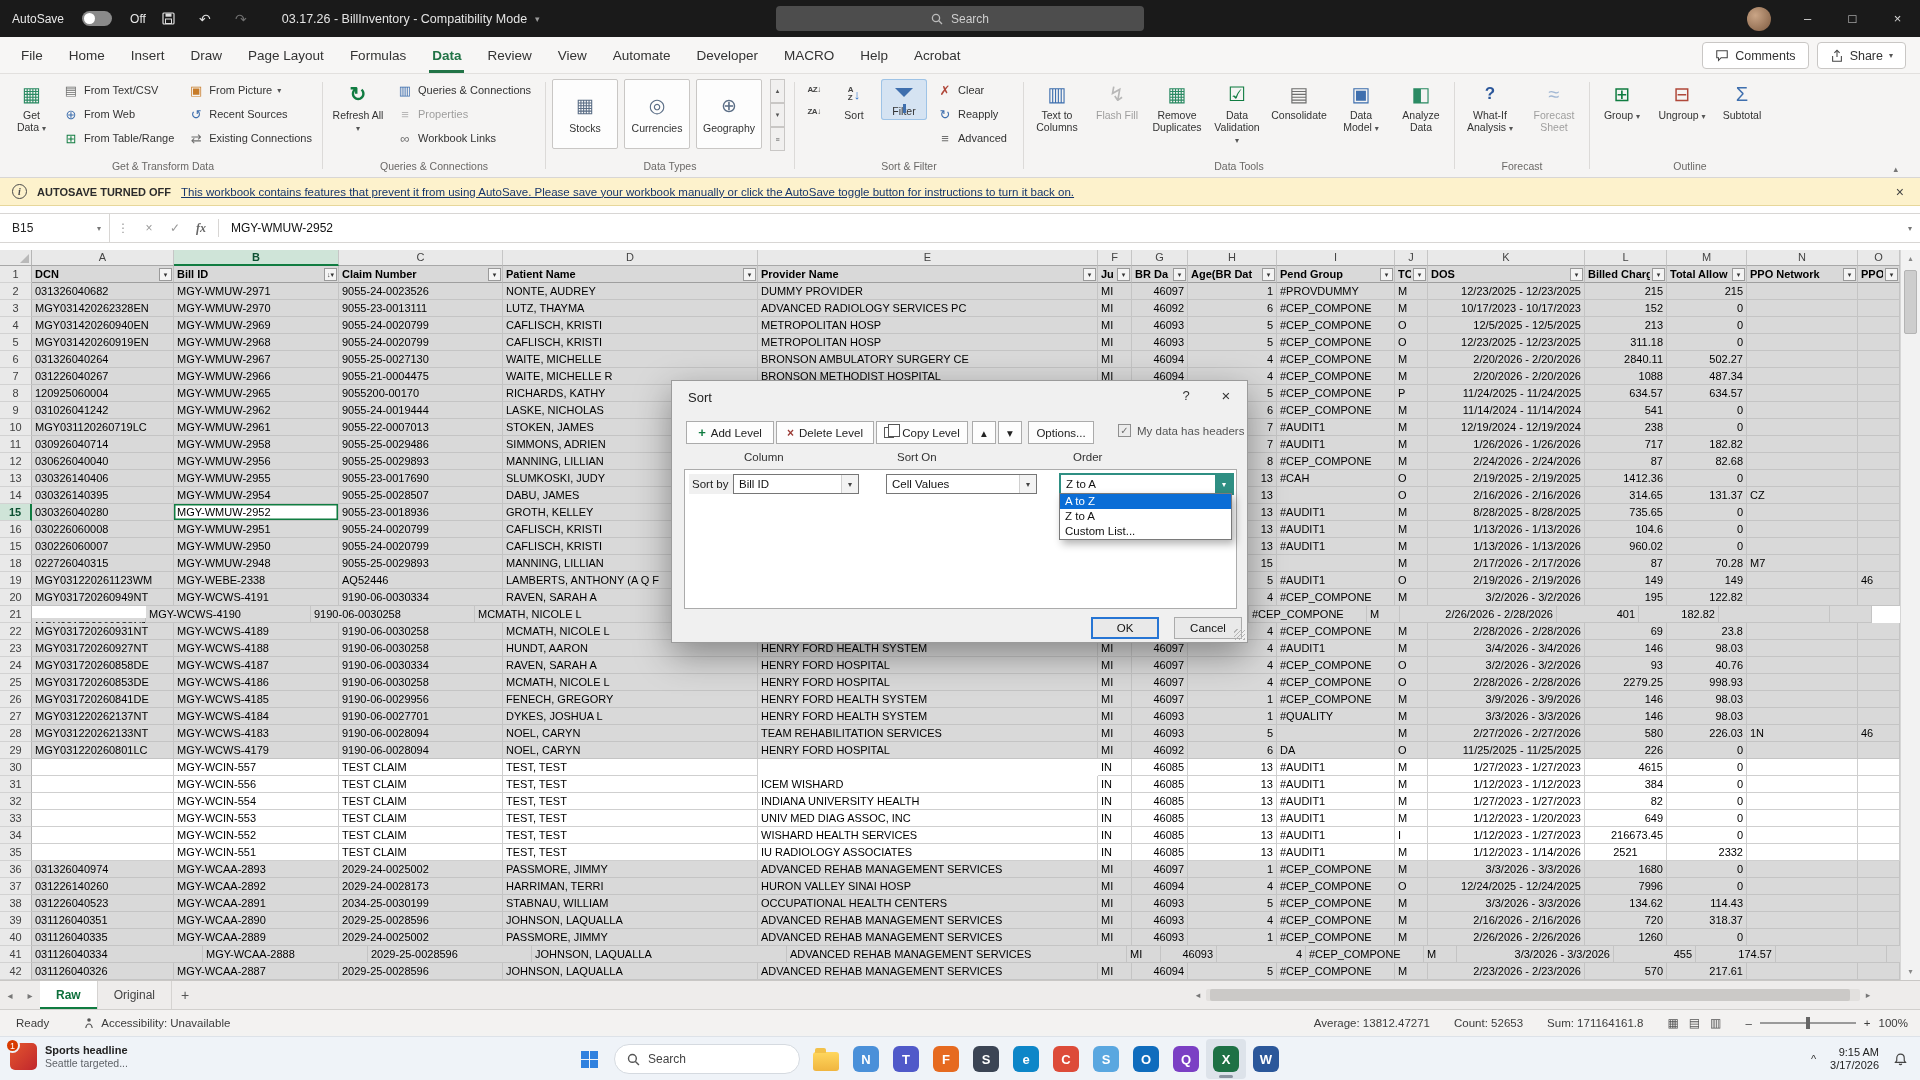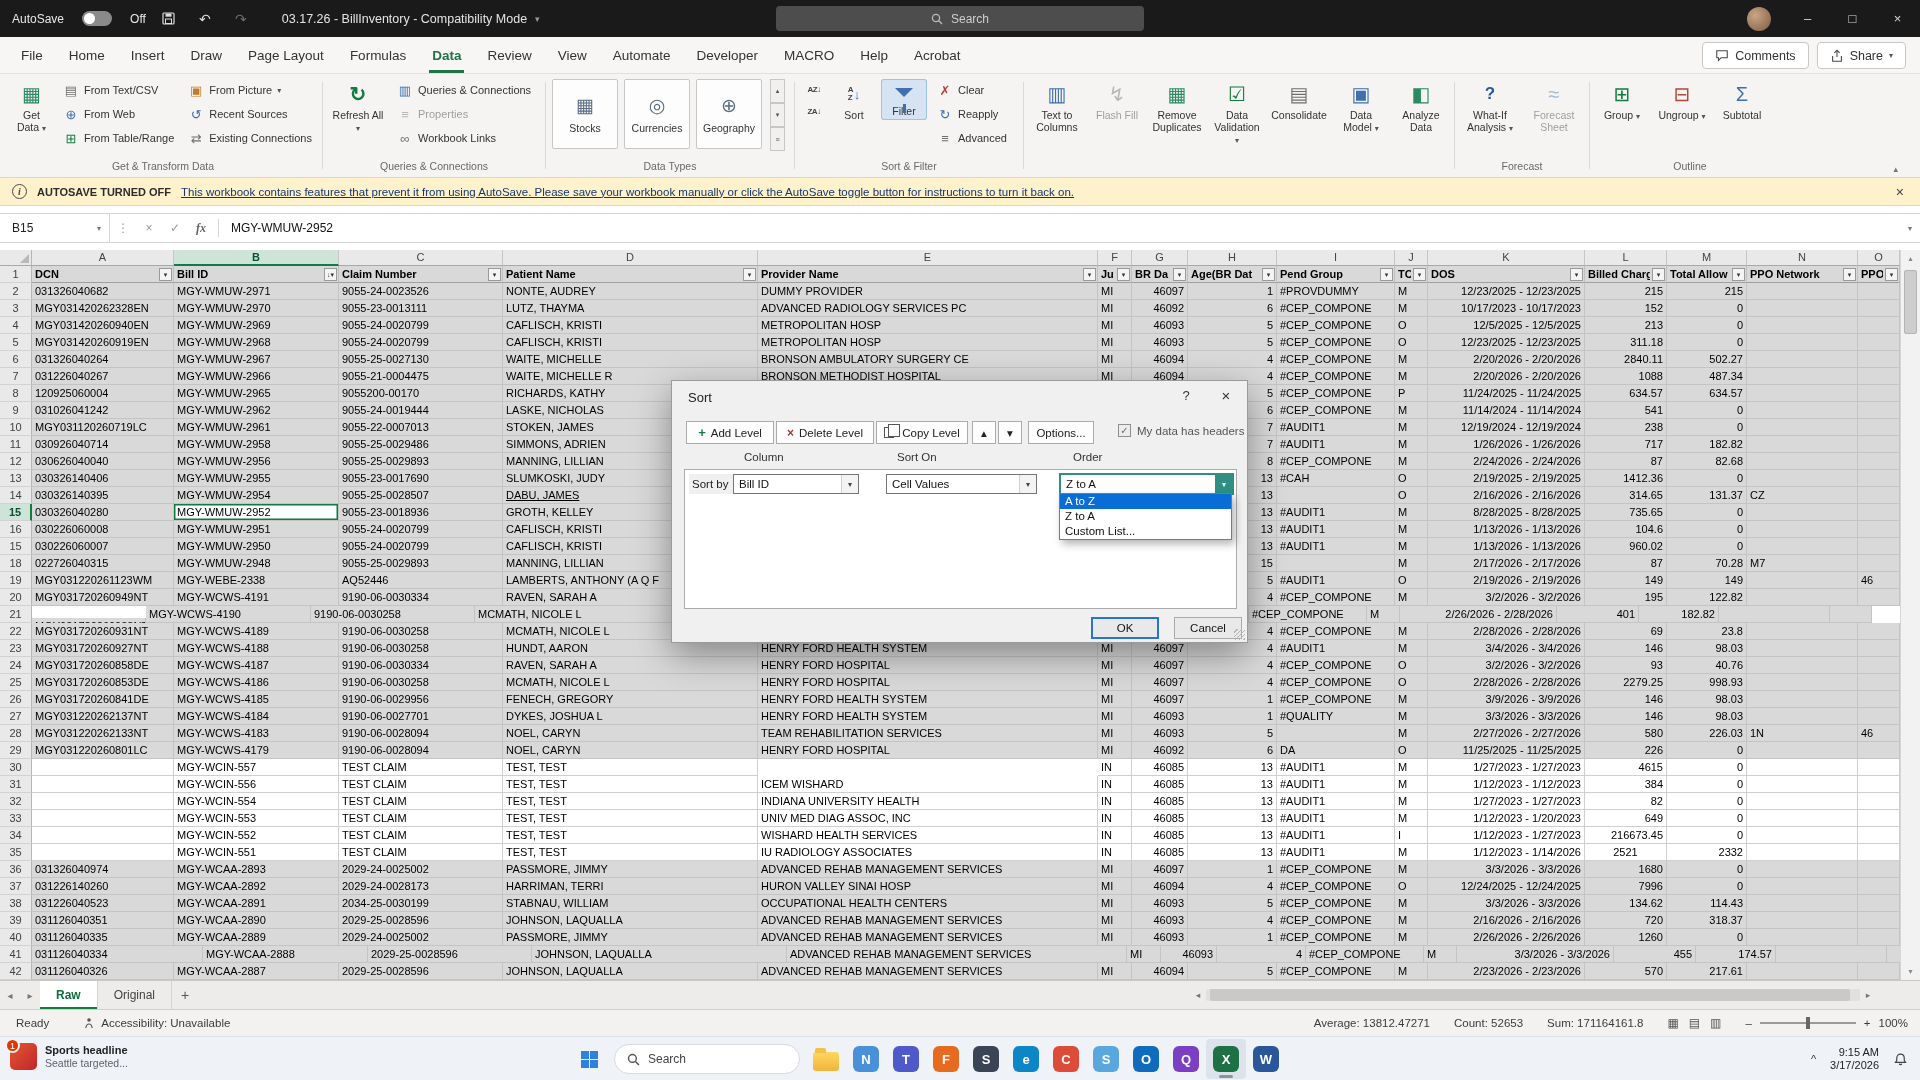--- a/index.html
+++ b/index.html
@@ -422,20 +422,21 @@
           </div>
         <div class="rb-big">
             <span class="ric c-blue">▣</span>
             <span class="bl"><span>Data Model</span> <span class="carr">▾</span></span>
           </div>
         <div class="rb-big">
             <span class="ric c-teal">◧</span>
             <span class="bl">Analyze Data</span>
           </div>
       </div>
+      <div class="rgl">Data Tools</div>
     </div>
     <div class="rdiv"></div>
     <div class="rgrp" style="width:134px">
       <div class="rgc">
         <div class="rb-big">
             <span class="whatif">?</span>
             <span class="bl"><span>What-If Analysis</span> <span class="carr">▾</span></span>
           </div>
         <div class="rb-big dis">
             <span class="ric c-blue">≈</span>
@@ -813,21 +814,21 @@
         <div class="cell a-right" style="width: 82px;">1412.36</div>
         <div class="cell a-right" style="width: 80px;">0</div>
         <div class="cell a-left" style="width: 111px;"></div>
         <div class="cell a-left" style="width: 42px;"></div>
       </div>
       <div class="grow shade">
         <div class="rnum">14</div>
         <div class="cell a-left" style="width: 142px;">030326140395</div>
         <div class="cell a-left" style="width: 165px;">MGY-WMUW-2954</div>
         <div class="cell a-left" style="width: 164px;">9055-25-0028507</div>
-        <div class="cell a-left" style="width: 255px; text-decoration: underline;">DABU, JAMES</div>
+        <div class="cell a-left" style="width: 255px;">DABU, JAMES</div>
         <div class="cell a-left" style="width: 340px;"></div>
         <div class="cell a-left" style="width: 34px;"></div>
         <div class="cell a-right" style="width: 56px;"></div>
         <div class="cell a-right" style="width: 89px;">13</div>
         <div class="cell a-left" style="width: 118px;"></div>
         <div class="cell a-left" style="width: 33px;">O</div>
         <div class="cell a-right" style="width: 157px;">2/16/2026 - 2/16/2026</div>
         <div class="cell a-right" style="width: 82px;">314.65</div>
         <div class="cell a-right" style="width: 80px;">131.37</div>
         <div class="cell a-left" style="width: 111px;">CZ</div>

